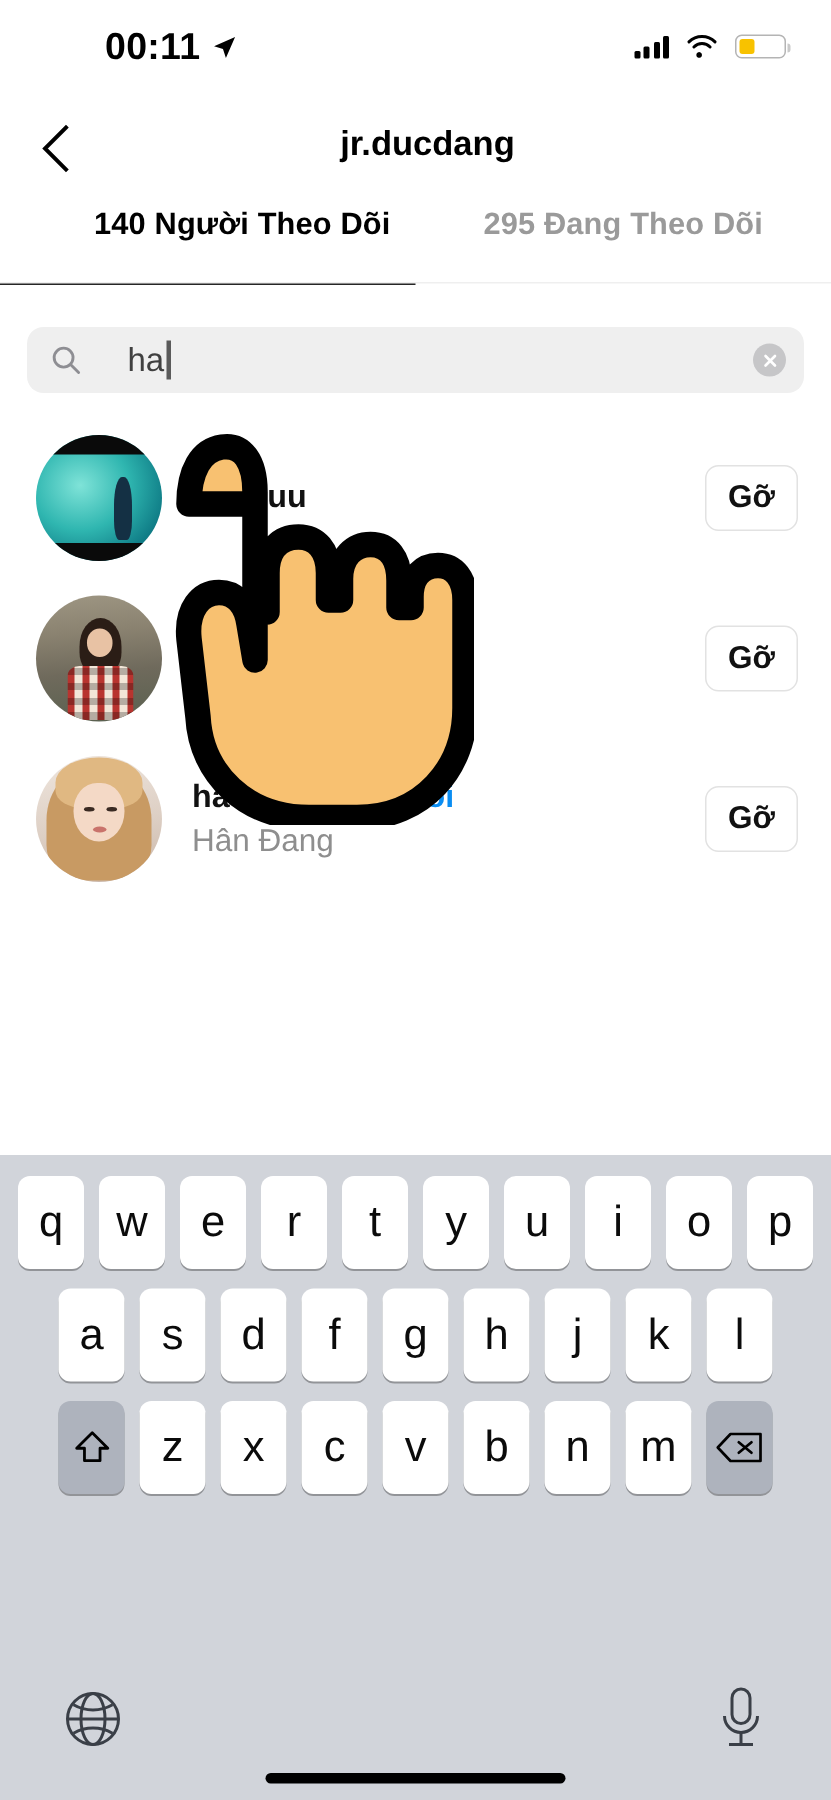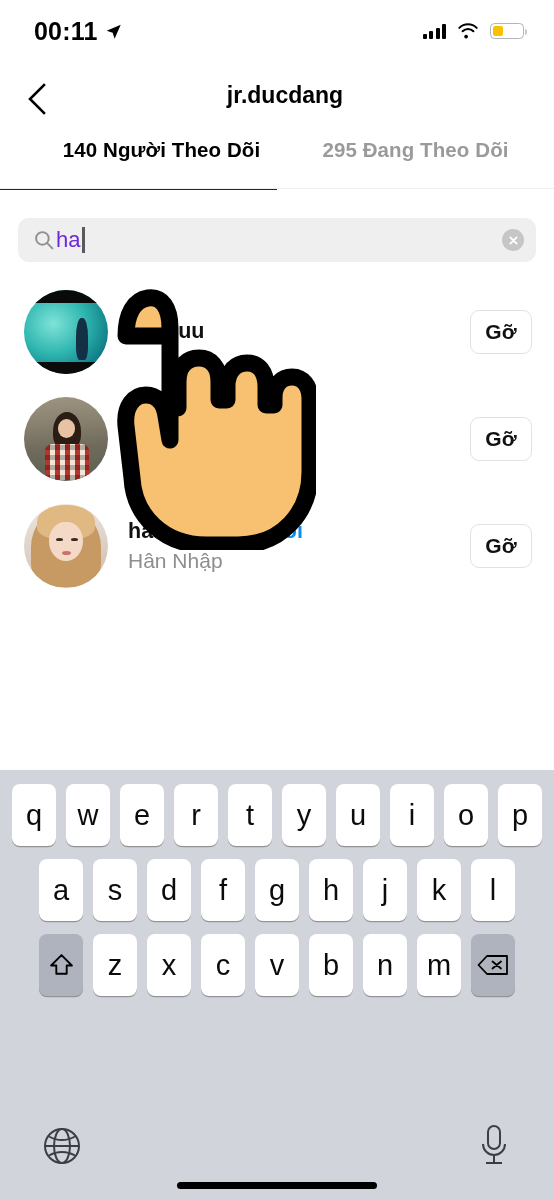--- a/index.html
+++ b/index.html
@@ -11,21 +11,21 @@
   }
   #app { position: relative; width: 554px; height: 1200px; background: #fff; }
 
   
   .statusbar {
     position: absolute; top: 0; left: 0; width: 554px; height: 62px;
     display: flex; align-items: center; justify-content: space-between;
     padding: 0 30px 0 34px;
   }
   .sb-time { font-size: 25px; font-weight: 700; color: #000; letter-spacing: .2px;
-             display: flex; align-items: center; gap: 7px; }
+             display: flex; align-items: center; gap: 7px; margin-left: 36px; }
   .sb-right { display: flex; align-items: center; gap: 11px; }
 
   .bars { display: flex; align-items: flex-end; gap: 2.5px; height: 15px; }
   .bars i { display: block; width: 4px; background: #000; border-radius: 1px; }
   .bars i:nth-child(1){ height: 5px; }
   .bars i:nth-child(2){ height: 8px; }
   .bars i:nth-child(3){ height: 11px; }
   .bars i:nth-child(4){ height: 15px; }
 
   .batt { position: relative; width: 34px; height: 16px; border: 1.6px solid #b4b4b4;
@@ -51,21 +51,21 @@
   .tab.active:after { content: ""; position: absolute; bottom: 0; left: 0; right: 0;
                       height: 2.5px; background: #262626; }
   .tabs-divider { position: absolute; top: 187.5px; left: 0; width: 554px; height: 1px;
                   background: #efefef; }
 
   
   .search { position: absolute; top: 218px; left: 18px; width: 518px; height: 44px;
             background: #efefef; border-radius: 11px; display: flex; align-items: center;
             padding: 0 12px 0 16px; }
   .search .mag { width: 20px; height: 20px; flex: 0 0 auto; }
-  .search .val { margin-left: 2px; font-size: 22px; color: #6d28d9; line-height: 1;
+  .search .val { margin-left: 31px; font-size: 22px; color: #404040; line-height: 1;
                  display: flex; align-items: center; }
   .caret { display: inline-block; width: 2.2px; height: 26px; background: #5a5a5a;
            margin-left: 2px; }
   .clear-btn { margin-left: auto; width: 22px; height: 22px; border-radius: 50%;
                background: #c6c6c8; display: flex; align-items: center; justify-content: center; }
 
   
   .rows { position: absolute; top: 278px; left: 0; width: 554px; }
   .row { position: relative; height: 107px; display: flex; align-items: center;
          padding: 0 22px 0 24px; }
@@ -251,21 +251,21 @@
         <div class="av-p-eye1"></div>
         <div class="av-p-eye2"></div>
         <div class="av-p-lip"></div>
       </div>
       <div class="meta">
         <div class="uname-line">
           <span class="uname">ha999</span>
           <span class="dot">•</span>
           <span class="follow-link">Theo dõi</span>
         </div>
-        <div class="fullname">Hân Nhập</div>
+        <div class="fullname">Hân Đang</div>
       </div>
       <div class="remove-btn">Gỡ</div>
     </div>
 
   </div>
 
   <svg class="cursor" viewBox="0 0 230 310">
     <path d="M40 96
              C40 74, 48 60, 62 58
              C76 56, 84 68, 84 88

